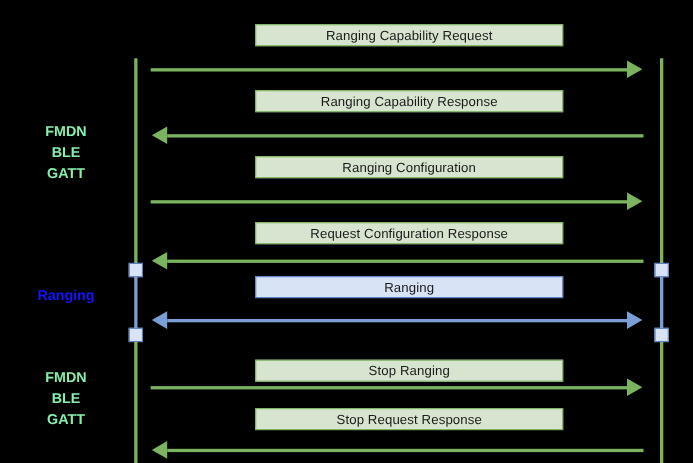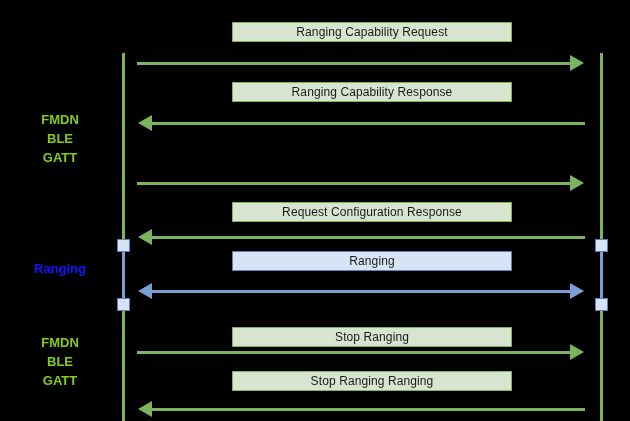--- a/index.html
+++ b/index.html
@@ -95,21 +95,21 @@
 
   
   .side-label {
     position: absolute;
     width: 104px;
     text-align: center;
     font-size: 13px;
     font-weight: bold;
     line-height: 19px;
   }
-  .side-label.green { color: #84cc16; }
+  .side-label.green { color: #86efac; }
   .side-label.blue  { color: #1414ff; }
 </style>
 </head>
 <body>
 
 <div id="stage">
 
   <div class="lifeline" style="left:122px; top:53px; height:192px;"></div>
   <div class="act-bar" style="left:122px; top:245px; height:60px;"></div>
   <div class="lifeline" style="left:122px; top:305px; height:116px;"></div>
@@ -144,20 +144,23 @@
   </div>
   <div class="msg-line green" style="left:137px; top:62px; width:434px;"></div>
   <div class="arrowhead right green" style="left:570px; top:55px;"></div>
 
   <div class="msg-box green" style="top:82px;">
     <span>Ranging Capability Response</span>
   </div>
   <div class="msg-line green" style="left:152px; top:122px; width:433px;"></div>
   <div class="arrowhead left green" style="left:138px; top:115px;"></div>
 
+  <div class="msg-box green" style="top:142px;">
+    <span>Ranging Configuration</span>
+  </div>
   <div class="msg-line green" style="left:137px; top:182px; width:434px;"></div>
   <div class="arrowhead right green" style="left:570px; top:175px;"></div>
 
   <div class="msg-box green" style="top:202px;">
     <span>Request Configuration Response</span>
   </div>
   <div class="msg-line green" style="left:152px; top:236px; width:433px;"></div>
   <div class="arrowhead left green" style="left:138px; top:229px;"></div>
 
   <div class="msg-box blue" style="top:251px;">
@@ -167,18 +170,18 @@
   <div class="arrowhead left blue" style="left:138px; top:283px;"></div>
   <div class="arrowhead right blue" style="left:570px; top:283px;"></div>
 
   <div class="msg-box green" style="top:311px;margin-top:16px;">
     <span>Stop Ranging</span>
   </div>
   <div class="msg-line green" style="left:137px; top:351px; width:434px;"></div>
   <div class="arrowhead right green" style="left:570px; top:344px;"></div>
 
   <div class="msg-box green" style="top:371px;">
-    <span>Stop Ranging Ranging</span>
+    <span>Stop Request Response</span>
   </div>
   <div class="msg-line green" style="left:152px; top:408px; width:433px;"></div>
   <div class="arrowhead left green" style="left:138px; top:401px;"></div>
 
 </div>
 
 </body></html>

